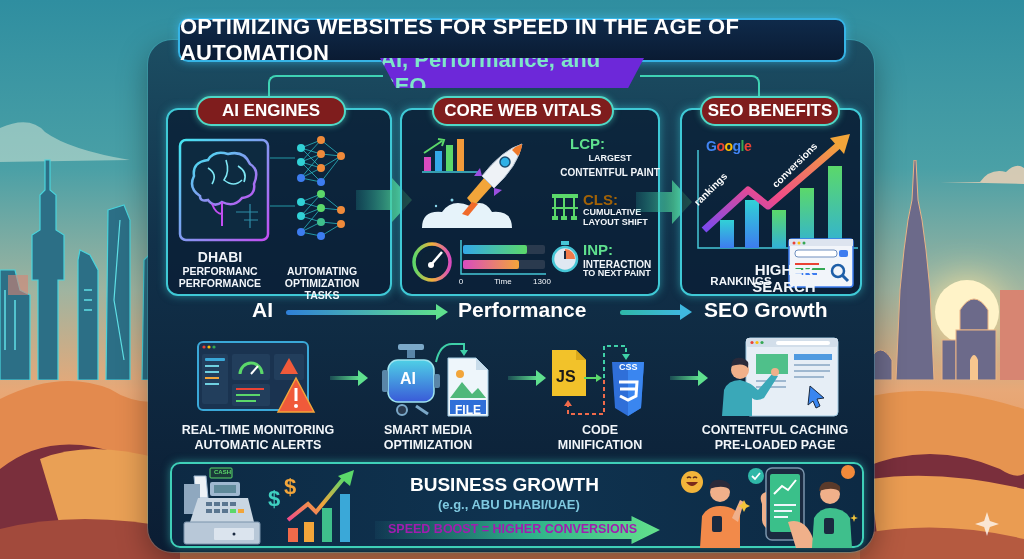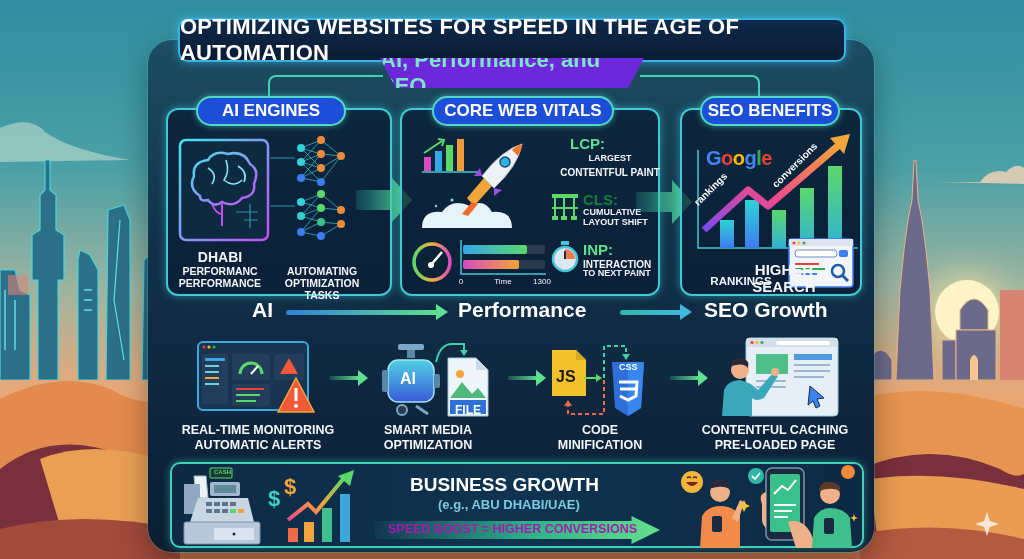--- a/index.html
+++ b/index.html
@@ -41,21 +41,21 @@
 
   .connector { position: absolute; border: 2px solid #3fd2b4; border-bottom: none; }
 
   .section {
     position: absolute; border: 2px solid #3fc9d6; border-radius: 12px;
     background: rgba(10,30,52,0.75);
     box-shadow: 0 0 8px rgba(60,210,220,0.5);
   }
   .section-tab {
     position: absolute; height: 30px; border: 2px solid #4fd8c6; border-radius: 16px;
-    background: #1d4ed8; display: flex; align-items: center; justify-content: center;
+    background: #7f1d1d; display: flex; align-items: center; justify-content: center;
     font-family: "Liberation Sans", sans-serif; font-weight: bold; font-size: 17px;
     box-shadow: 0 0 6px rgba(80,220,200,0.6);
   }
   .lbl { position: absolute; font-family: "Liberation Sans", sans-serif; font-weight: bold; color: #f2f6fa; text-align: center; line-height: 1.1; }
   .lbl.small { font-size: 10.5px; }
   .lbl.med { font-size: 12.5px; }
 
   .flow-label { position: absolute; font-family: "Liberation Sans", sans-serif; font-weight: bold; font-size: 21px; color: #fff; }
   .flow-arrow { position: absolute; height: 5px; border-radius: 3px; }
   .flow-arrow::after { content: ""; position: absolute; right: -10px; top: -6px; border-left: 12px solid currentColor; border-top: 8px solid transparent; border-bottom: 8px solid transparent; }
@@ -228,21 +228,21 @@
 <div class="lbl" style="left:560px;top:154px;width:100px;font-size:9px;">LARGEST</div>
 <div class="lbl" style="left:560px;top:167px;width:100px;font-size:10px;">CONTENTFUL PAINT</div>
 
 <svg style="position:absolute;left:550px;top:192px" width="30" height="30">
   <rect x="2" y="2" width="26" height="4" fill="#5bd86a"></rect>
   <path d="M5 6 L5 24 M14 6 L14 24 M24 6 L24 24 M2 16 L28 16" stroke="#5bd86a" stroke-width="2"></path>
   <rect x="2" y="24" width="6" height="4" fill="#5bd86a"></rect>
     <rect x="11" y="24" width="6" height="4" fill="#5bd86a"></rect>
     <rect x="21" y="24" width="6" height="4" fill="#5bd86a"></rect>
 </svg>
-<div class="lbl" style="left:583px;top:192px;width:40px;font-size:15px;color:#15803d;text-align:left;">CLS:</div>
+<div class="lbl" style="left:583px;top:192px;width:40px;font-size:15px;color:#a16207;text-align:left;">CLS:</div>
 <div class="lbl" style="left:583px;top:208px;width:80px;font-size:9px;text-align:left;">CUMULATIVE</div>
 <div class="lbl" style="left:583px;top:218px;width:80px;font-size:9px;text-align:left;">LAYOUT SHIFT</div>
 
 <svg style="position:absolute;left:550px;top:240px" width="30" height="34">
   <rect x="11" y="1" width="8" height="4" fill="#46c6d6"></rect>
   <circle cx="15" cy="19" r="12" fill="#dfe8f2" stroke="#46c6d6" stroke-width="2.5"></circle>
   <path d="M15 9 A10 10 0 0 1 25 19 L15 19 Z" fill="#f07a4a"></path>
   <path d="M15 19 L15 11" stroke="#1a2a40" stroke-width="2"></path>
 </svg>
 <div class="lbl" style="left:583px;top:242px;width:40px;font-size:15px;color:#5fe08e;text-align:left;">INP:</div>
@@ -289,21 +289,21 @@
         <stop offset="0" stop-color="#2ab3a8" stop-opacity="0.2"></stop>
         <stop offset="1" stop-color="#5fe08e"></stop>
       </linearGradient>
     </defs>
   <path d="M0 14 L36 14 L36 2 L56 24 L36 46 L36 34 L0 34 Z" fill="url(#ag2)"></path>
 </svg>
 
 <div class="section" style="left:680px;top:108px;width:182px;height:188px;"></div>
 <div class="section-tab" style="left:700px;top:96px;width:140px;">SEO BENEFITS</div>
 
-<div style="position:absolute;left:706px;top:138px;font-family:'Liberation Sans',sans-serif;font-size:20px;font-weight:bold;letter-spacing:-0.5px;margin-top:9px;">
+<div style="position:absolute;left:706px;top:138px;font-family:'Liberation Sans',sans-serif;font-size:14px;font-weight:bold;letter-spacing:-0.5px;">
   <span style="color:#4285f4">G</span><span style="color:#ea4335">o</span><span style="color:#fbbc05">o</span><span style="color:#4285f4">g</span><span style="color:#34a853">l</span><span style="color:#ea4335">e</span>
 </div>
 <svg style="position:absolute;left:690px;top:130px" width="170" height="120">
   <defs>
     <linearGradient id="cg" x1="0" y1="1" x2="1" y2="0">
         <stop offset="0" stop-color="#7a4af0"></stop>
         <stop offset="0.45" stop-color="#f04a8a"></stop>
         <stop offset="1" stop-color="#f2a53a"></stop>
       </linearGradient>
     <linearGradient id="bg1" x1="0" y1="1" x2="0" y2="0">

